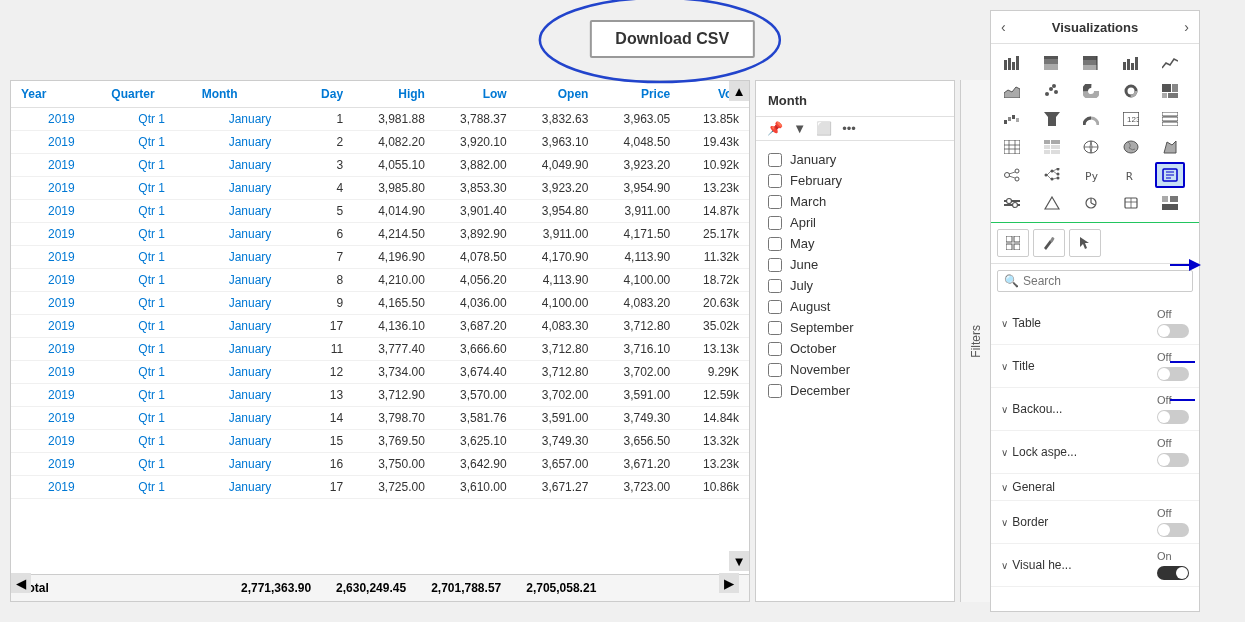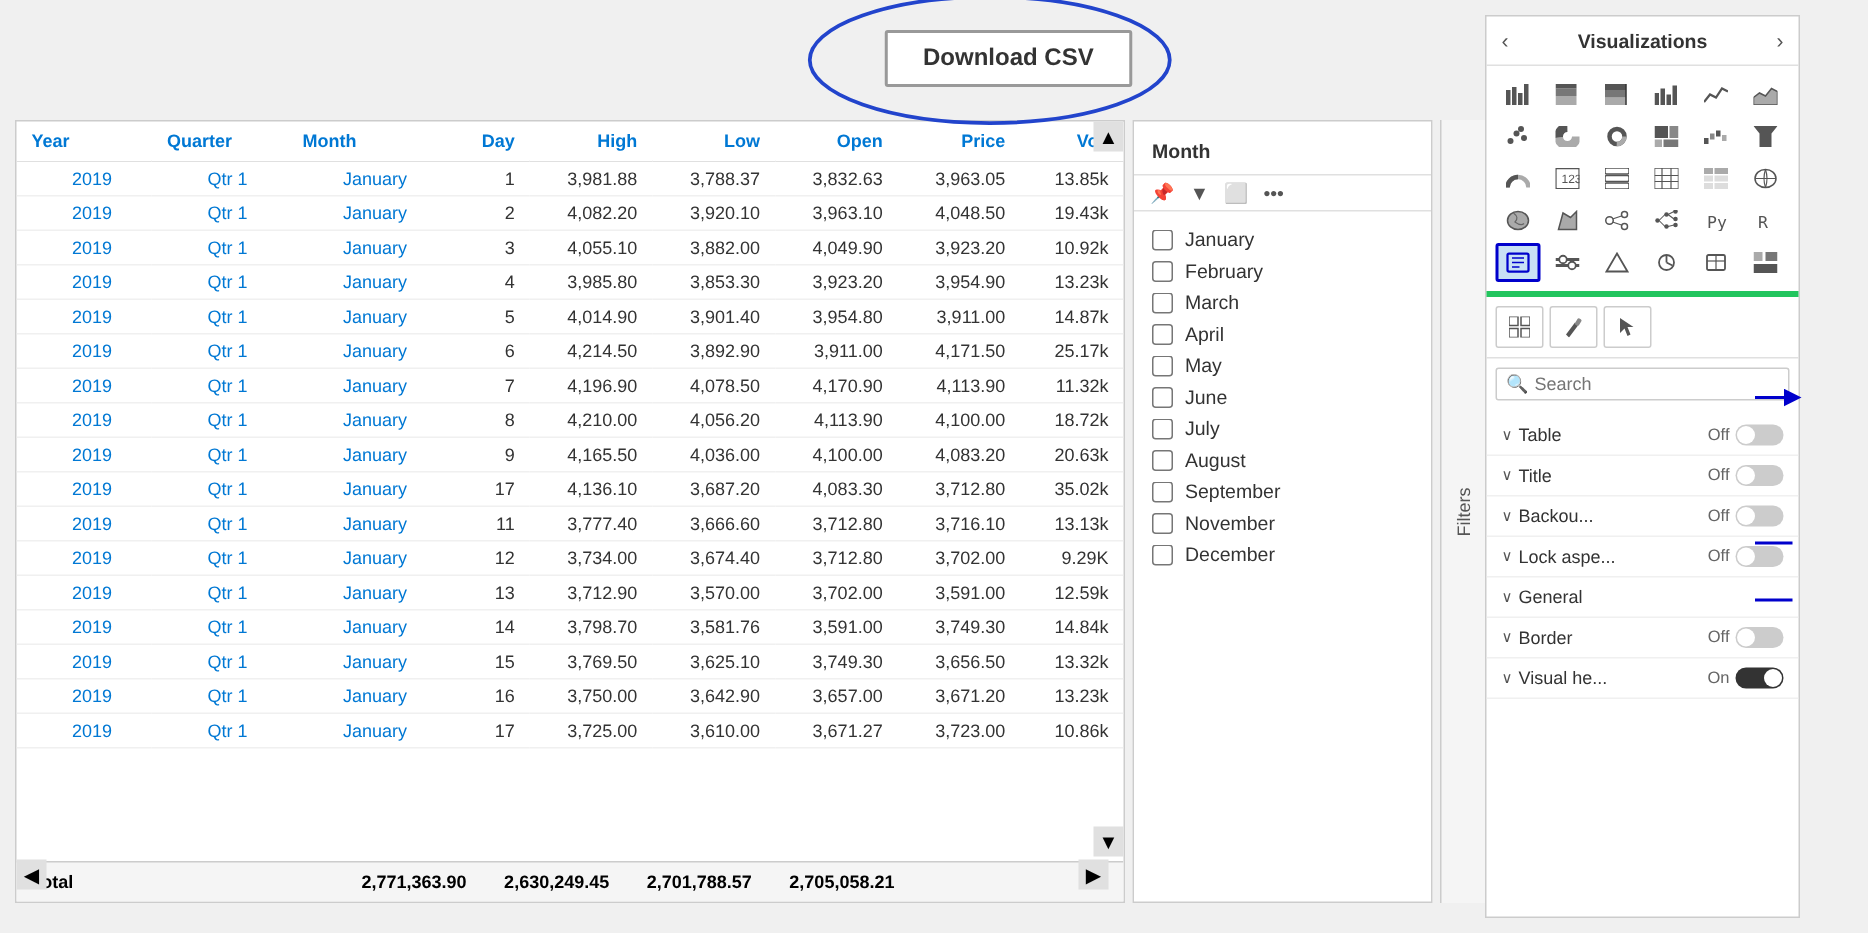--- a/index.html
+++ b/index.html
@@ -40,37 +40,37 @@
     
     .filters-sidebar { flex: 0 0 30px; background: #f5f5f5; border-left: 1px solid #ccc; display: flex; align-items: center; justify-content: center; margin: 80px 0 20px 0; writing-mode: vertical-rl; text-orientation: mixed; font-size: 12px; color: #555; cursor: pointer; }
     .filters-sidebar-text { transform: rotate(180deg); user-select: none; }
 
     
     .viz-panel { flex: 0 0 210px; background: white; border: 1px solid #ccc; margin: 10px 10px 10px 0; display: flex; flex-direction: column; }
     .viz-panel-header { display: flex; align-items: center; justify-content: space-between; padding: 8px 10px; border-bottom: 1px solid #e0e0e0; }
     .viz-panel-title { font-size: 13px; font-weight: 600; color: #333; }
     .viz-arrow { background: none; border: none; cursor: pointer; font-size: 14px; color: #555; }
 
-    .viz-icons-grid { display: grid; grid-template-columns: repeat(6, 1fr); gap: 2px; padding: 6px; border-bottom: 4px solid #22c55e; }
+    .viz-icons-grid { display: grid; grid-template-columns: repeat(5, 1fr); gap: 2px; padding: 6px; border-bottom: 1px solid #22c55e; }
     .viz-icon-btn { width: 30px; height: 26px; display: flex; align-items: center; justify-content: center; background: none; border: 1px solid transparent; cursor: pointer; font-size: 14px; color: #555; border-radius: 2px; }
 
     .viz-icon-btn.highlighted { background: #c8e0f5; border: 2px solid #0000cc; }
 
     .viz-tools-row { display: flex; gap: 4px; padding: 6px; border-bottom: 1px solid #e0e0e0; }
     .viz-tool-btn { width: 32px; height: 28px; display: flex; align-items: center; justify-content: center; background: none; border: 1px solid #ccc; cursor: pointer; font-size: 13px; color: #555; border-radius: 2px; }
 
     .viz-search { display: flex; align-items: center; border: 1px solid #ccc; margin: 6px; border-radius: 2px; padding: 3px 6px; }
     .viz-search input { border: none; outline: none; font-size: 12px; flex: 1; }
     .viz-search-icon { color: #888; font-size: 12px; margin-right: 4px; }
 
     .viz-properties { flex: 1; overflow-y: auto; padding: 4px 0; }
     .viz-prop-row { display: flex; align-items: center; justify-content: space-between; padding: 6px 10px; border-bottom: 1px solid #f0f0f0; }
     .viz-prop-label { font-size: 12px; color: #333; display: flex; align-items: center; gap: 4px; }
     .viz-prop-chevron { color: #555; font-size: 10px; }
-    .viz-prop-toggle { display: flex; align-items: center; gap: 4px; }
+    .viz-prop-toggle { display: flex; align-items: flex-start; gap: 4px; flex-direction: column; }
     .viz-prop-toggle-text { font-size: 11px; color: #666; }
     .toggle-switch { width: 32px; height: 14px; background: #ccc; border-radius: 7px; position: relative; cursor: pointer; }
     .toggle-switch.on-dark { background: #333; }
     .toggle-switch::after { content: ''; width: 12px; height: 12px; background: white; border-radius: 50%; position: absolute; top: 1px; left: 1px; transition: left 0.2s; }
     .toggle-switch.on-dark::after { left: 19px; }
 
     
     .download-csv-area { position: absolute; top: 20px; left: 50%; transform: translateX(-20%); z-index: 10; }
     .download-csv-btn { background: white; border: 2px solid #999; padding: 8px 24px; font-size: 16px; font-weight: 600; cursor: pointer; color: #333; border-radius: 2px; }
 
@@ -355,20 +355,24 @@
         <div class="filter-item">
           <input type="checkbox" style="">
           <label>August</label>
         </div>
         <div class="filter-item">
           <input type="checkbox" style="">
           <label>September</label>
         </div>
         <div class="filter-item">
           <input type="checkbox" style="">
+          <label>October</label>
+        </div>
+        <div class="filter-item">
+          <input type="checkbox" style="">
           <label>November</label>
         </div>
         <div class="filter-item">
           <input type="checkbox" style="">
           <label>December</label>
         </div>
       </div>
   </div>
 
   <div class="filters-sidebar">

